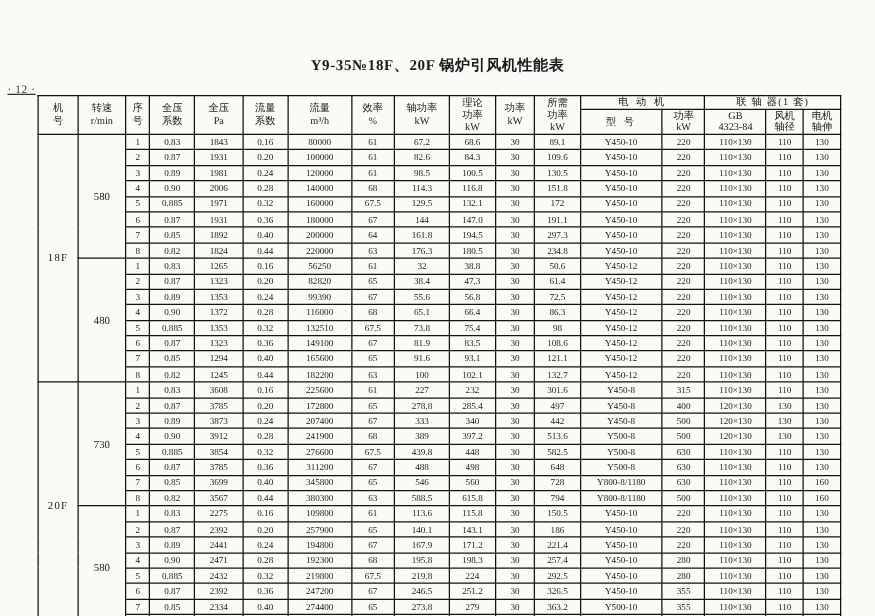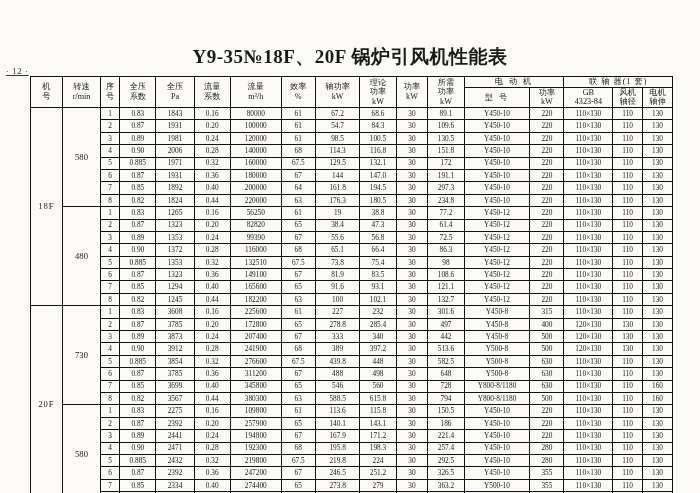--- a/index.html
+++ b/index.html
@@ -21,21 +21,21 @@
     font-size:9px;
     color:#333;
     letter-spacing:0.5px;
     transform:none;
     text-decoration:underline;
   }
   .title{
     position:absolute;
     left:0;right:0;top:44px;
     text-align:center;
-    font-size:19px;
+    font-size:12px;
     font-weight:bold;
     letter-spacing:0.5px;
     font-family:"Liberation Serif", serif;
   }
   table.main{
     position:absolute;
     left:30px;top:76px;
     border-collapse:collapse;
     table-layout:fixed;
     width:643px;
@@ -144,21 +144,21 @@
           <td>110</td>
           <td>130</td>
         </tr>
         <tr>
           <td>2</td>
           <td>0.87</td>
           <td>1931</td>
           <td>0.20</td>
           <td>100000</td>
           <td>61</td>
-          <td>54.7</td>
+          <td>82.6</td>
           <td>84.3</td>
           <td>30</td>
           <td>109.6</td>
           <td>Y450-10</td>
           <td>220</td>
           <td>110×130</td>
           <td>110</td>
           <td>130</td>
         </tr>
         <tr>
@@ -264,24 +264,24 @@
           <td>130</td>
         </tr>
         <tr>
           <td rowspan="8" class="spd">480</td>
           <td>1</td>
           <td>0.83</td>
           <td>1265</td>
           <td>0.16</td>
           <td>56250</td>
           <td>61</td>
-          <td>19</td>
+          <td>32</td>
           <td>38.8</td>
           <td>30</td>
-          <td>77.2</td>
+          <td>50.6</td>
           <td>Y450-12</td>
           <td>220</td>
           <td>110×130</td>
           <td>110</td>
           <td>130</td>
         </tr>
         <tr>
           <td>2</td>
           <td>0.87</td>
           <td>1323</td>

